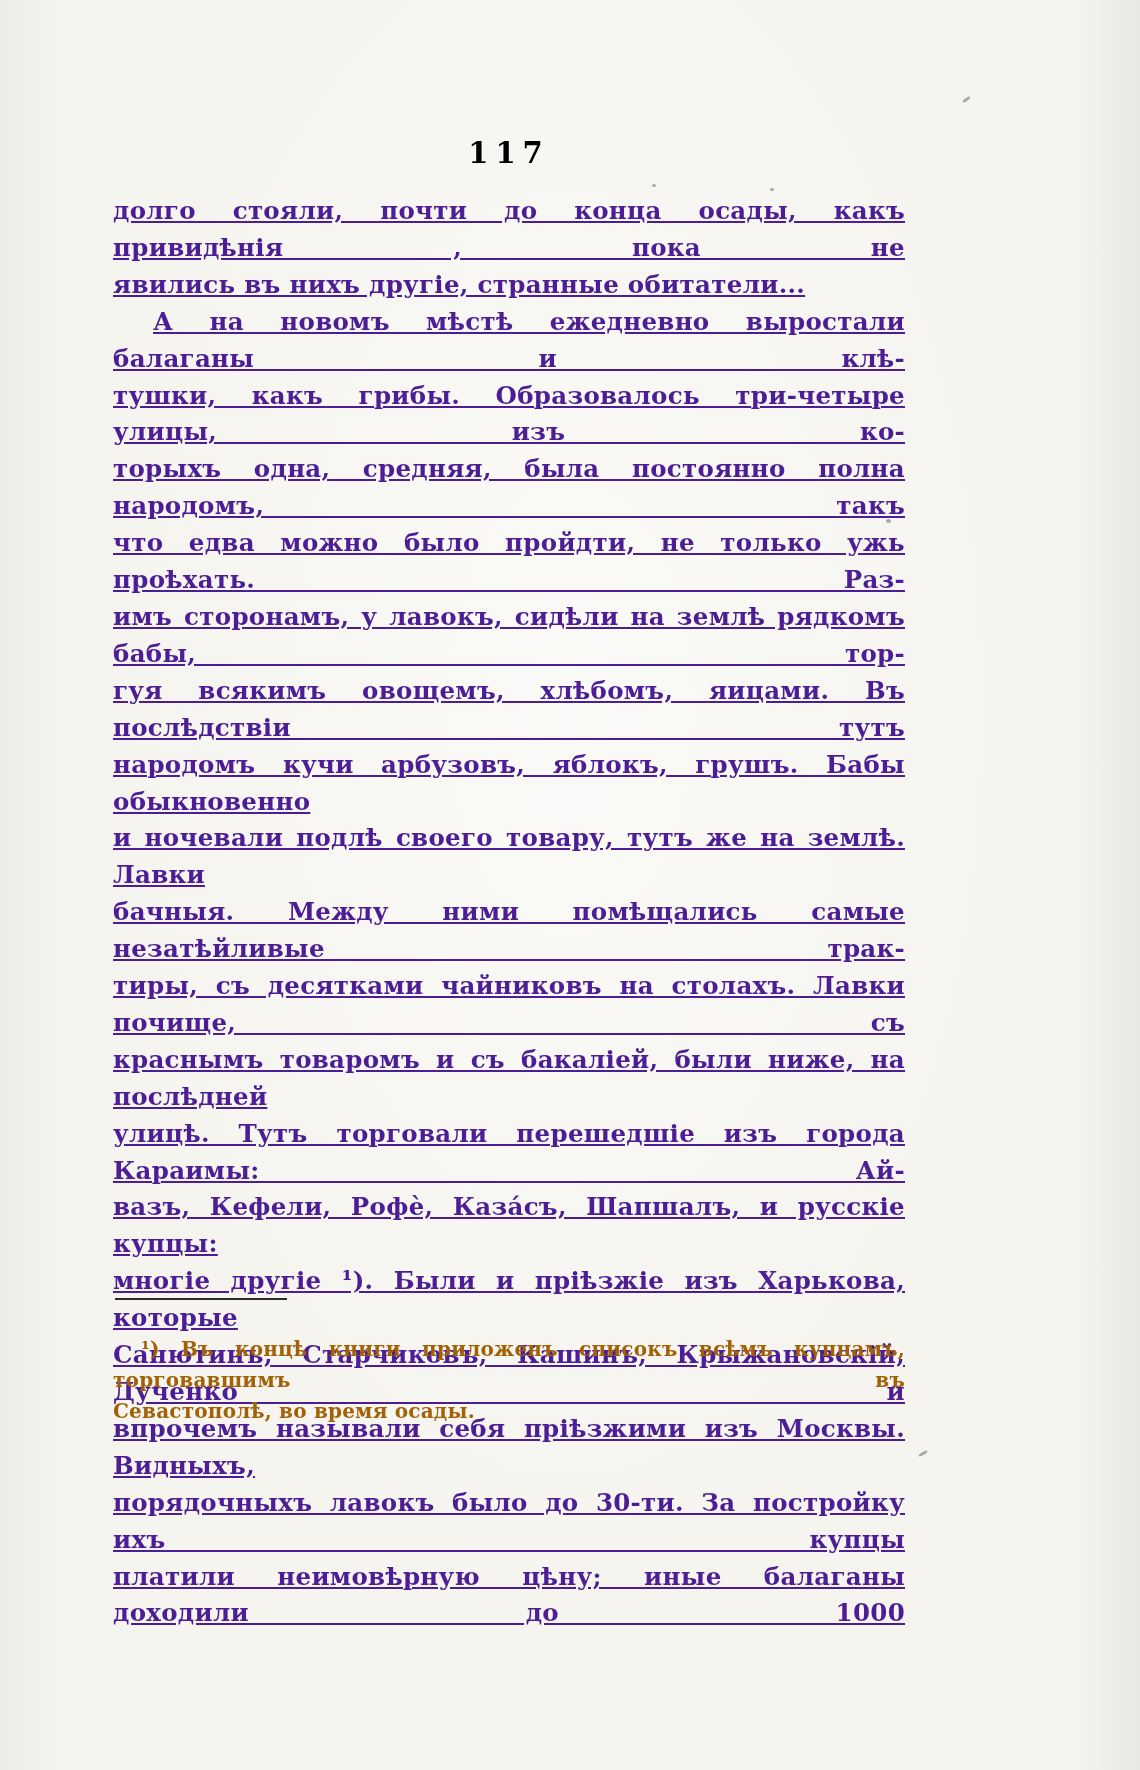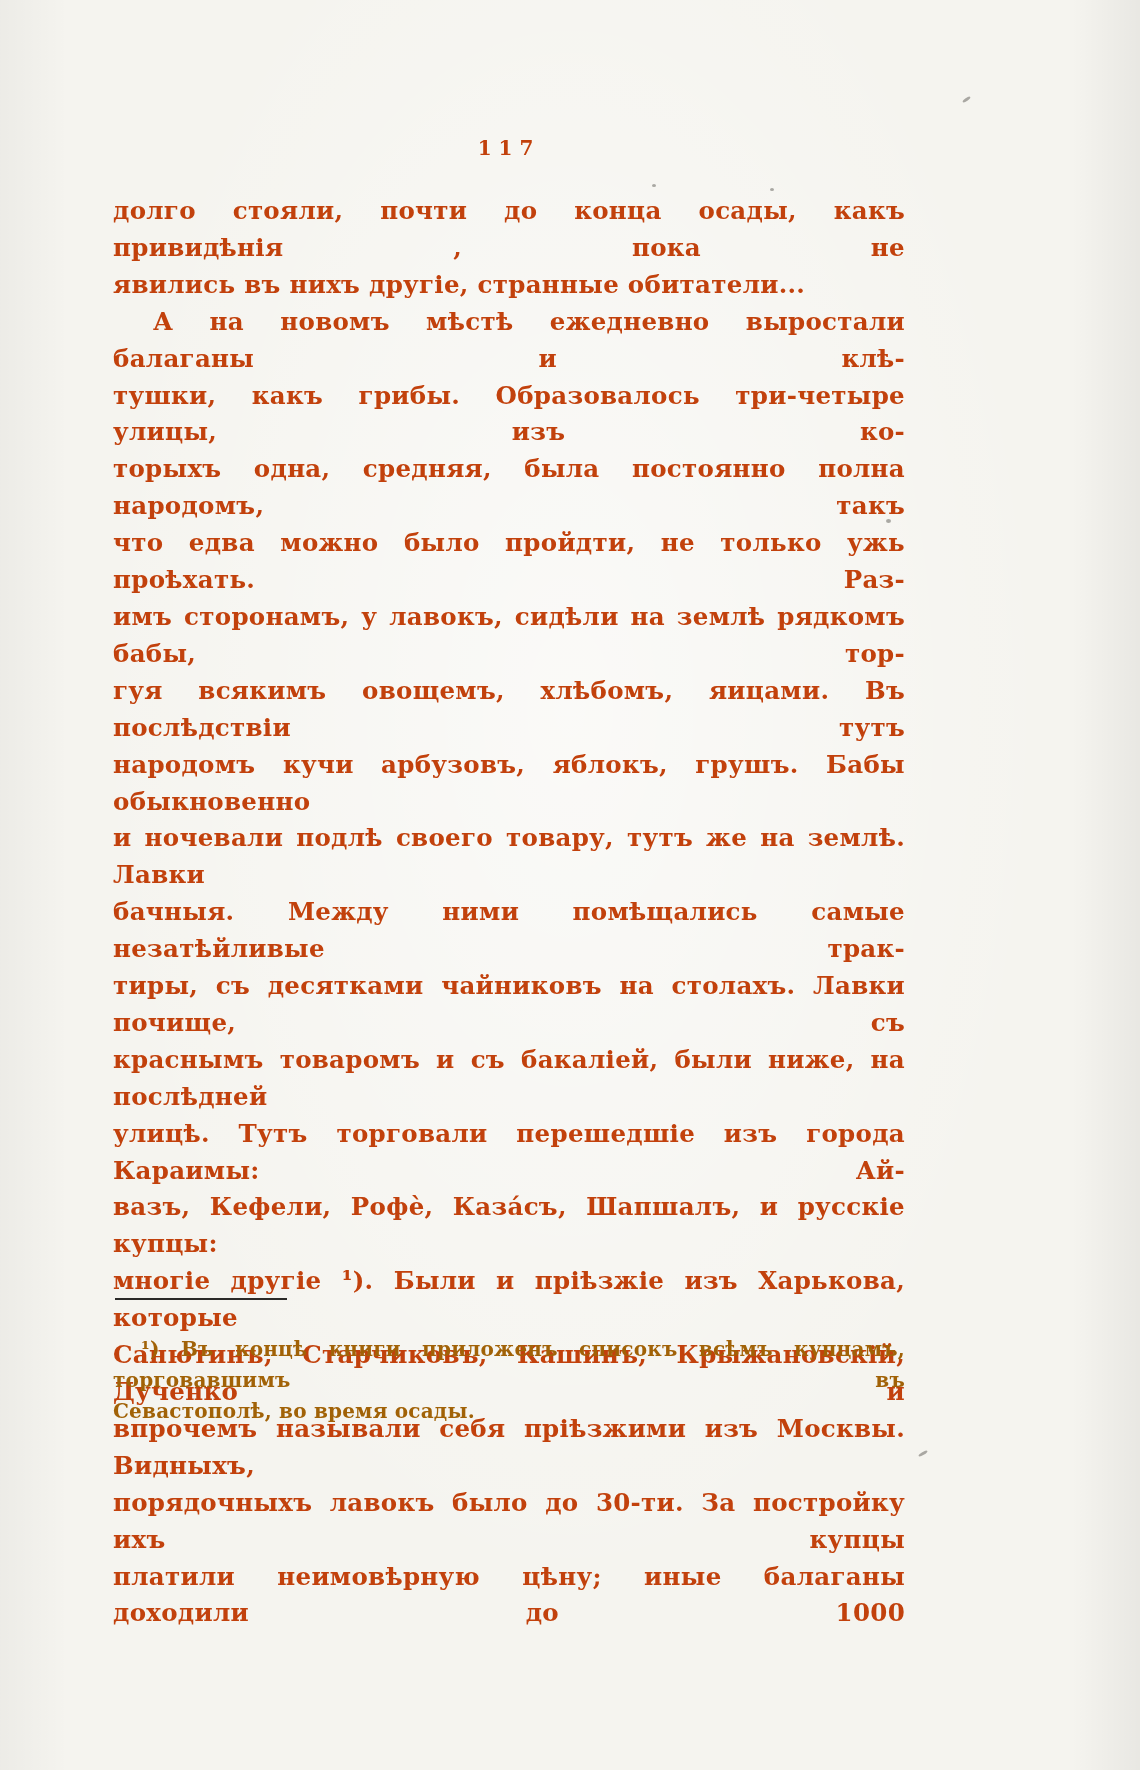--- a/index.html
+++ b/index.html
@@ -22,38 +22,39 @@
       radial-gradient(ellipse at 50% 40%, rgba(255,255,255,0.55) 0%, rgba(255,255,255,0) 60%),
       linear-gradient(90deg, rgba(0,0,0,0.035) 0%, rgba(0,0,0,0) 6%, rgba(0,0,0,0) 94%, rgba(0,0,0,0.05) 100%),
       #f5f4ef;
   }
   .page-number {
     position: absolute;
     top: 136px;
     left: 113px;
     width: 792px;
     text-align: center;
-    font-size: 20px;
+    font-size: 29px;
     font-weight: bold;
     letter-spacing: 7px;
-    color: #c2410c;
+    color: #000000;
   }
   .text-block {
     position: absolute;
     left: 113px;
     top: 193px;
     width: 792px;
   }
   .line {
     font-size: 24.5px;
     line-height: 36.9px;
     font-weight: bold;
     letter-spacing: 0.3px;
     text-align: left;
-    color: #c2410c;
+    color: #4c1d95;
+    text-decoration: underline;
   }
   .line.justify {
     text-align: justify;
     text-align-last: justify;
   }
   .line.indent {
     text-indent: 40px;
   }
   .footnote-rule {
     position: absolute;

